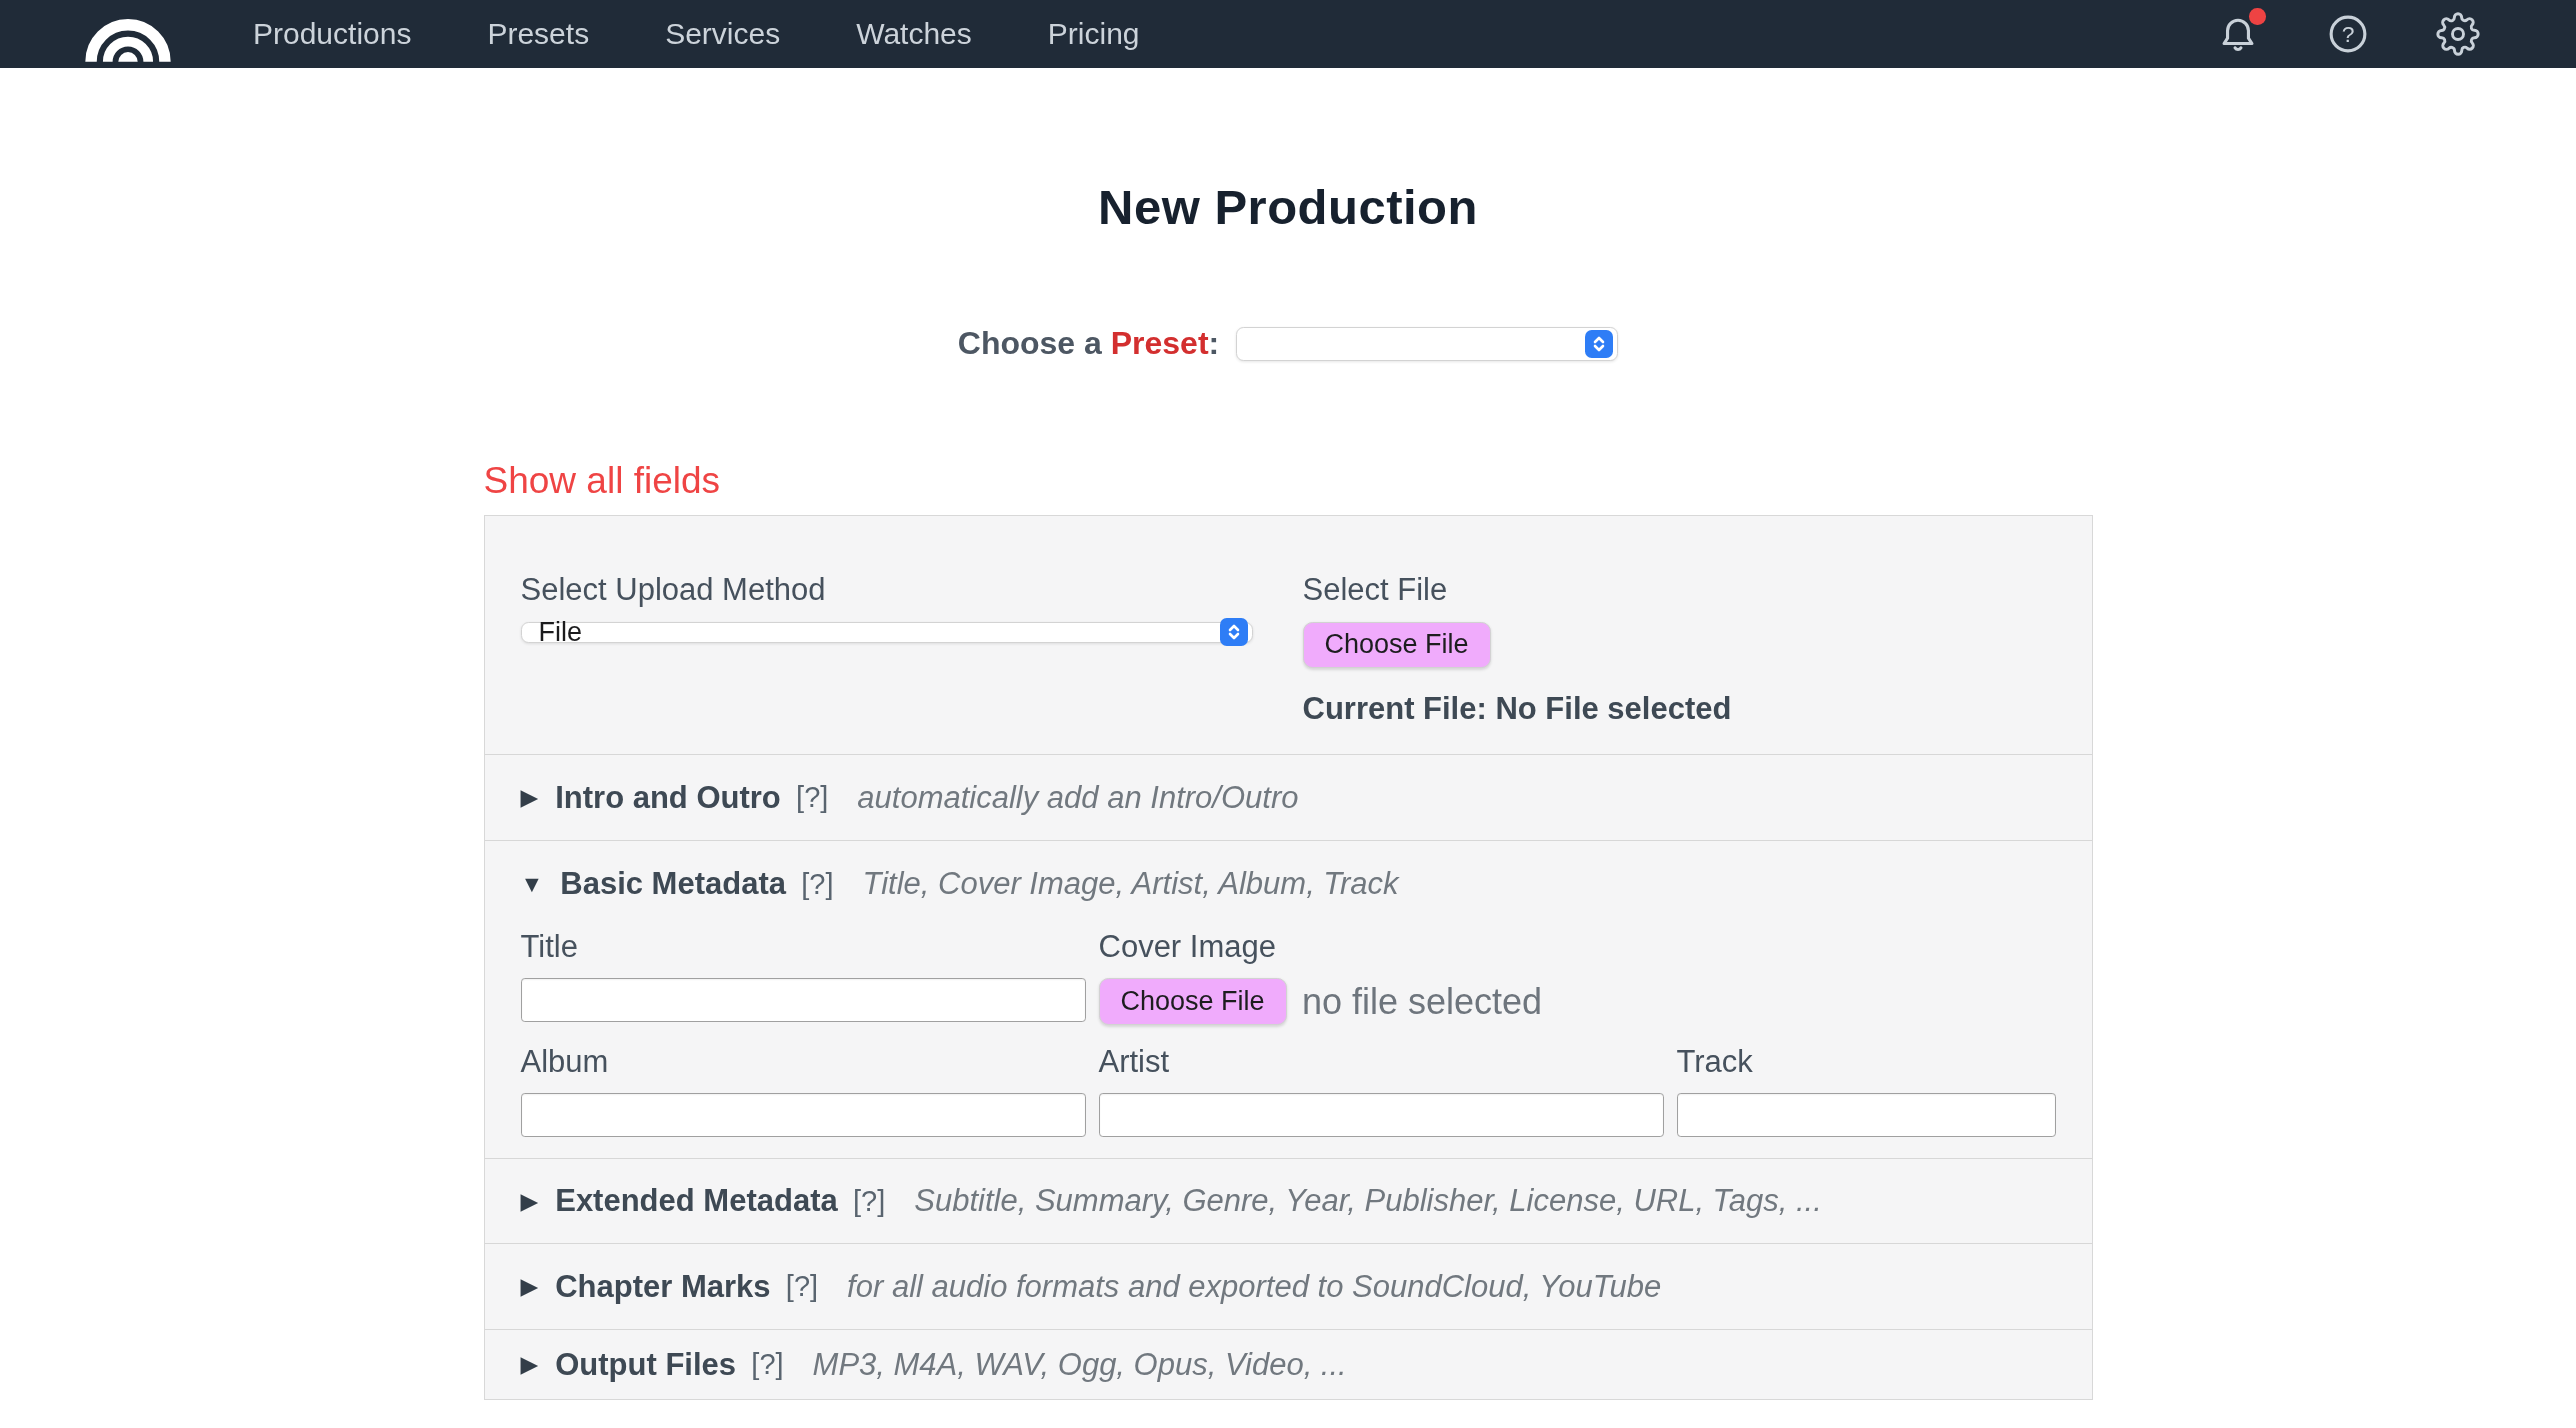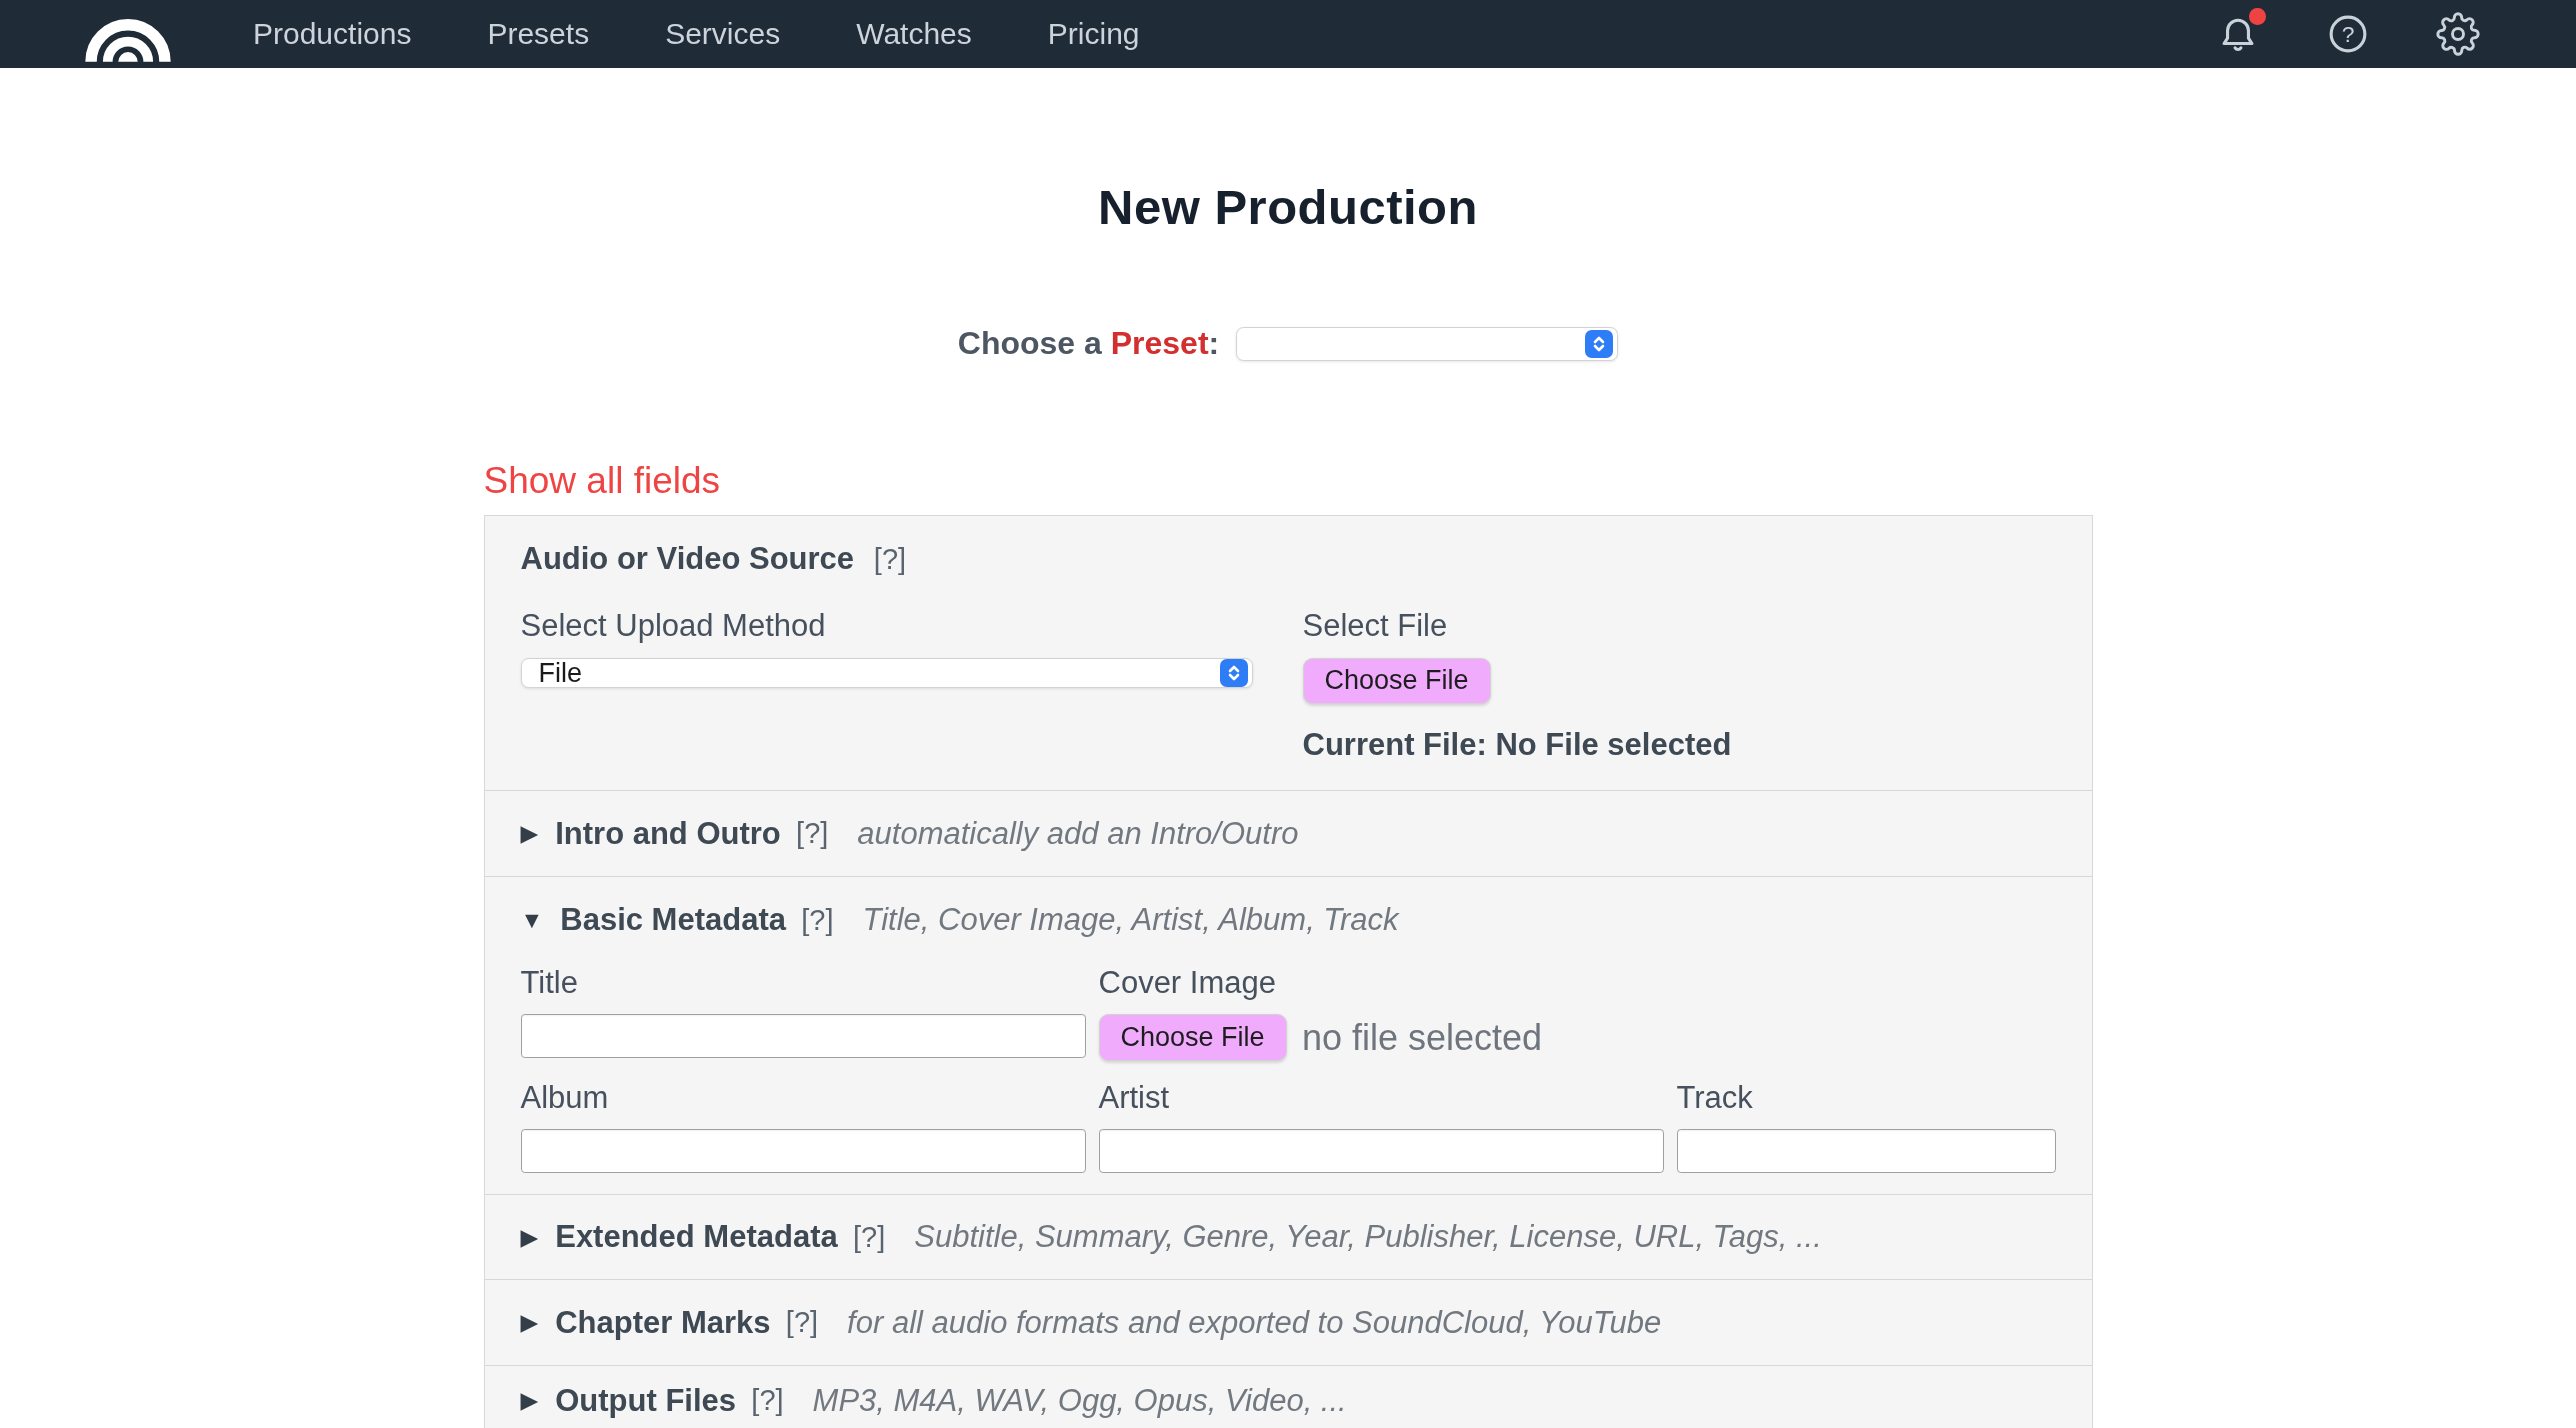--- a/index.html
+++ b/index.html
@@ -76,21 +76,21 @@
   .help-link { font-size:29px; font-weight:400; color:#59646f; margin-left:15.3px; text-decoration:none; cursor:pointer; }
   .summary { font-size:31px; font-style:italic; color:#71787f; margin-left:29px; font-weight:400; }
   .marker { font-size:23px; color:#333e49; margin-right:17px; cursor:pointer; }
 
   
   .sec-source { padding:25px 36px 27px 36px; }
   .source-cols { display:flex; margin-top:31px; }
   .col-left { width:732px; }
   .col-right { margin-left:50px; }
   .field-label { font-size:31px; color:#46515d; margin-bottom:13.4px; }
-  .upload-select { width:732px; height:30px; }
+  .upload-select { width:732px; height:21px; }
 
   .choose-btn {
     display:inline-block; font-size:27px; color:#1d1d1f; background:#f0abfc;
     border:1.9px solid #d2d2d2; border-radius:9.6px; padding:6.7px 21px;
     box-shadow:0 1.9px 2.9px rgba(0,0,0,0.13); cursor:pointer;
   }
   .current-file { font-size:31px; font-weight:700; color:#3e4954; margin-top:23px; }
 
   
   .sec-row { display:flex; align-items:center; padding:0 36px; height:86px; }
@@ -166,24 +166,20 @@
     </span>
   </div>
 </div>
 
 <div class="main-wrap">
   <a class="show-all">Show all fields</a>
 
   <div class="panel">
 
     <div class="section sec-source">
-      <div>
-        <span class="sec-head">Audio or Video Source</span>
-        <a class="help-link">[?]</a>
-      </div>
       <div class="source-cols">
         <div class="col-left">
           <div class="field-label">Select Upload Method</div>
           <div class="mac-select upload-select">
             <span class="sel-value">File</span>
             <span class="stepper">
               <svg viewBox="0 0 20 20">
                   <polyline points="6,8 10,4 14,8"></polyline>
                   <polyline points="6,12 10,16 14,12"></polyline>
                 </svg>

